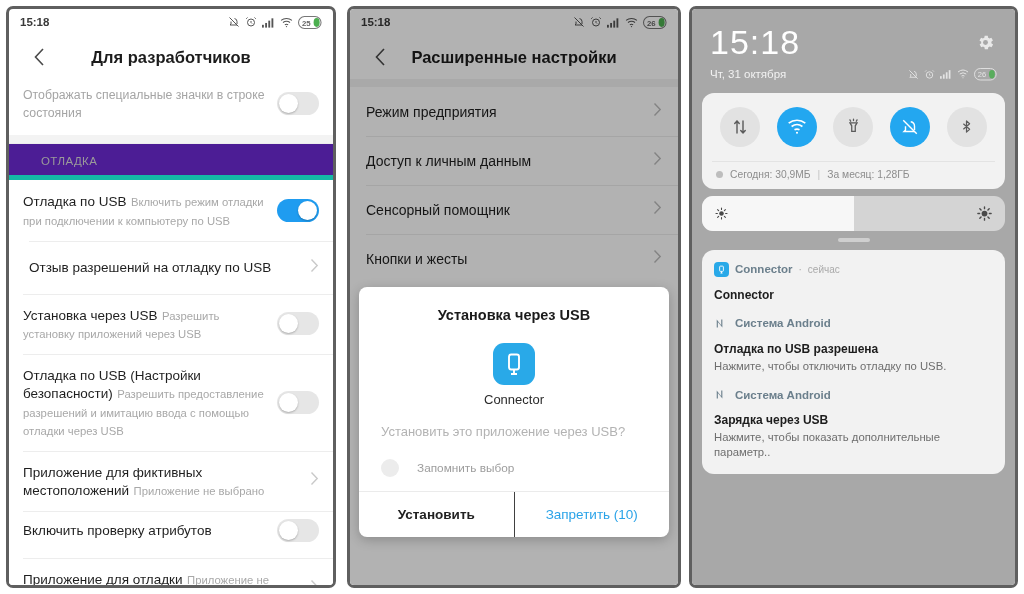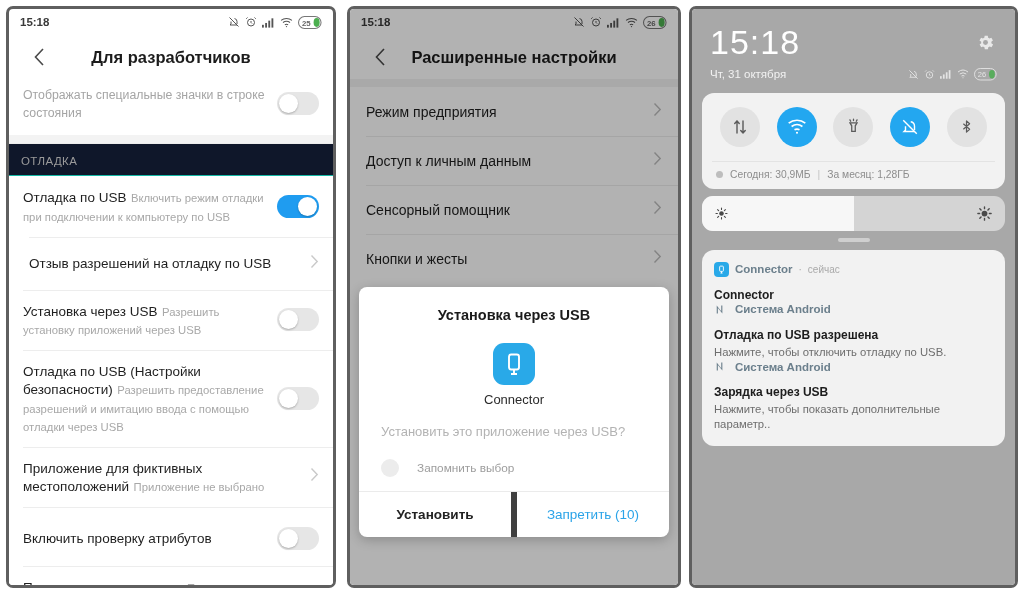--- a/index.html
+++ b/index.html
@@ -51,23 +51,23 @@
     padding:12px 14px; gap:10px; background:#fff;
   }
   .row + .row::before{
     content:""; position:absolute; left:14px; right:0; top:0; height:1px; background:#ededed;
   }
   .row .txt{ flex:1; min-width:0; }
   .row .t1{ font-size:13.5px; color:#1f1f1f; line-height:1.28; }
   .row .t2{ font-size:11.3px; color:#a8a8a8; line-height:1.32; margin-top:3px; }
   .row.onlysub .t2{ margin-top:8px; }
   .sectionhead{
-    background:#0f172a; padding:11px 14px 8px 12px; font-size:11.5px;
+    background:#4c1d95; padding:11px 14px 8px 32px; font-size:11.5px;
     color:#9a9a9a; letter-spacing:.4px;
-    border-top:1px solid #ededed; border-bottom:1px solid #14b8a6;
+    border-top:1px solid #ededed; border-bottom:5px solid #14b8a6;
   }
   .graygap{ height:8px; background:#f3f3f3; }
 
   
   .tgl{
     width:42px; height:23px; border-radius:12px; background:#e6e6e6; position:relative;
     flex:0 0 auto;
   }
   .tgl::after{
     content:""; position:absolute; top:2px; left:2px; width:19px; height:19px;
@@ -106,21 +106,21 @@
   }
   .appname{ font-size:13px; color:#2b2b2b; }
   .dlg-q{ font-size:13px; color:#b3b3b3; margin-top:16px; line-height:1.4; }
   .dlg-check{ display:flex; align-items:center; gap:18px; margin-top:18px; }
   .radio{ width:18px; height:18px; border-radius:50%; background:#ececec; flex:0 0 auto; }
   .dlg-check span{ font-size:11.8px; color:#9d9d9d; }
   .dlg-actions{ display:flex; border-top:1px solid #ebebeb; }
   .dlg-btn{
     flex:1; text-align:center; padding:15px 4px; font-size:13.5px; font-weight:bold; color:#222;
   }
-  .dlg-btn.accent{ color:#2aa3e8; border-left:6px solid #404040; font-weight:normal; }
+  .dlg-btn.accent{ color:#2aa3e8; border-left:1px solid #404040; font-weight:normal; }
 
   
   .shade{
     height:100%; background:#a8a8a8; position:relative; padding:0 10px;
     display:flex; flex-direction:column;
   }
   .shade-top{ padding:16px 6px 6px 8px; position:relative; }
   .shade-time{ font-size:34px; color:#ffffff; font-weight:300; letter-spacing:1px; line-height:1; }
   .shade-date-row{ display:flex; align-items:center; justify-content:space-between; margin-top:9px; }
   .shade-date{ font-size:11.5px; color:#f2f2f2; }
@@ -155,21 +155,21 @@
 
   .notif-card{
     background:#f2f2f2; border-radius:12px; margin-top:8px; padding:12px 12px 14px;
     flex: 0 0 auto;
   }
   .notif-app{ display:flex; align-items:center; gap:6px; }
   .notif-app .nm{ font-size:11.5px; font-weight:bold; color:#6b7f8c; }
   .notif-app .tm{ font-size:10px; color:#a9a9a9; }
   .notif-title{ font-size:12px; font-weight:bold; color:#1d1d1d; margin-top:11px; }
   .notif-text{ font-size:11.3px; color:#6e6e6e; margin-top:3px; line-height:1.3; }
-  .notif-block{ }
+  .notif-block{ margin-top:14px; }
   .miniicon{ width:15px; height:15px; display:flex; align-items:center; justify-content:center; flex:0 0 auto;}
   .conn-mini{ width:15px; height:15px; border-radius:4px; background:#29a9e8; display:flex; align-items:center; justify-content:center; }
 </style>
 </head>
 <body>
 
 <div class="stage">
 
   <div class="phone p1">
 
@@ -262,21 +262,21 @@
           <span class="t1">Приложение для фиктивных местоположений</span>
           <span class="t2">Приложение не выбрано</span>
         </span>
         <span class="chev">
           <svg width="9" height="15" viewBox="0 0 9 15" fill="none" stroke="#c9c9c9" stroke-width="1.4">
               <polyline points="1.5,1.5 7.2,7.5 1.5,13.5"></polyline>
             </svg>
         </span>
       </div>
 
-      <div class="row" style="padding-top:20px;padding-bottom:16px;">
+      <div class="row" style="padding-top:8px;padding-bottom:16px;">
         <span class="txt"><span class="t1">Включить проверку атрибутов</span></span>
         <span class="tgl"></span>
       </div>
 
       <div class="row">
         <span class="txt">
           <span class="t1">Приложение для отладки</span>
           <span class="t2">Приложение не выбрано</span>
         </span>
         <span class="chev">

